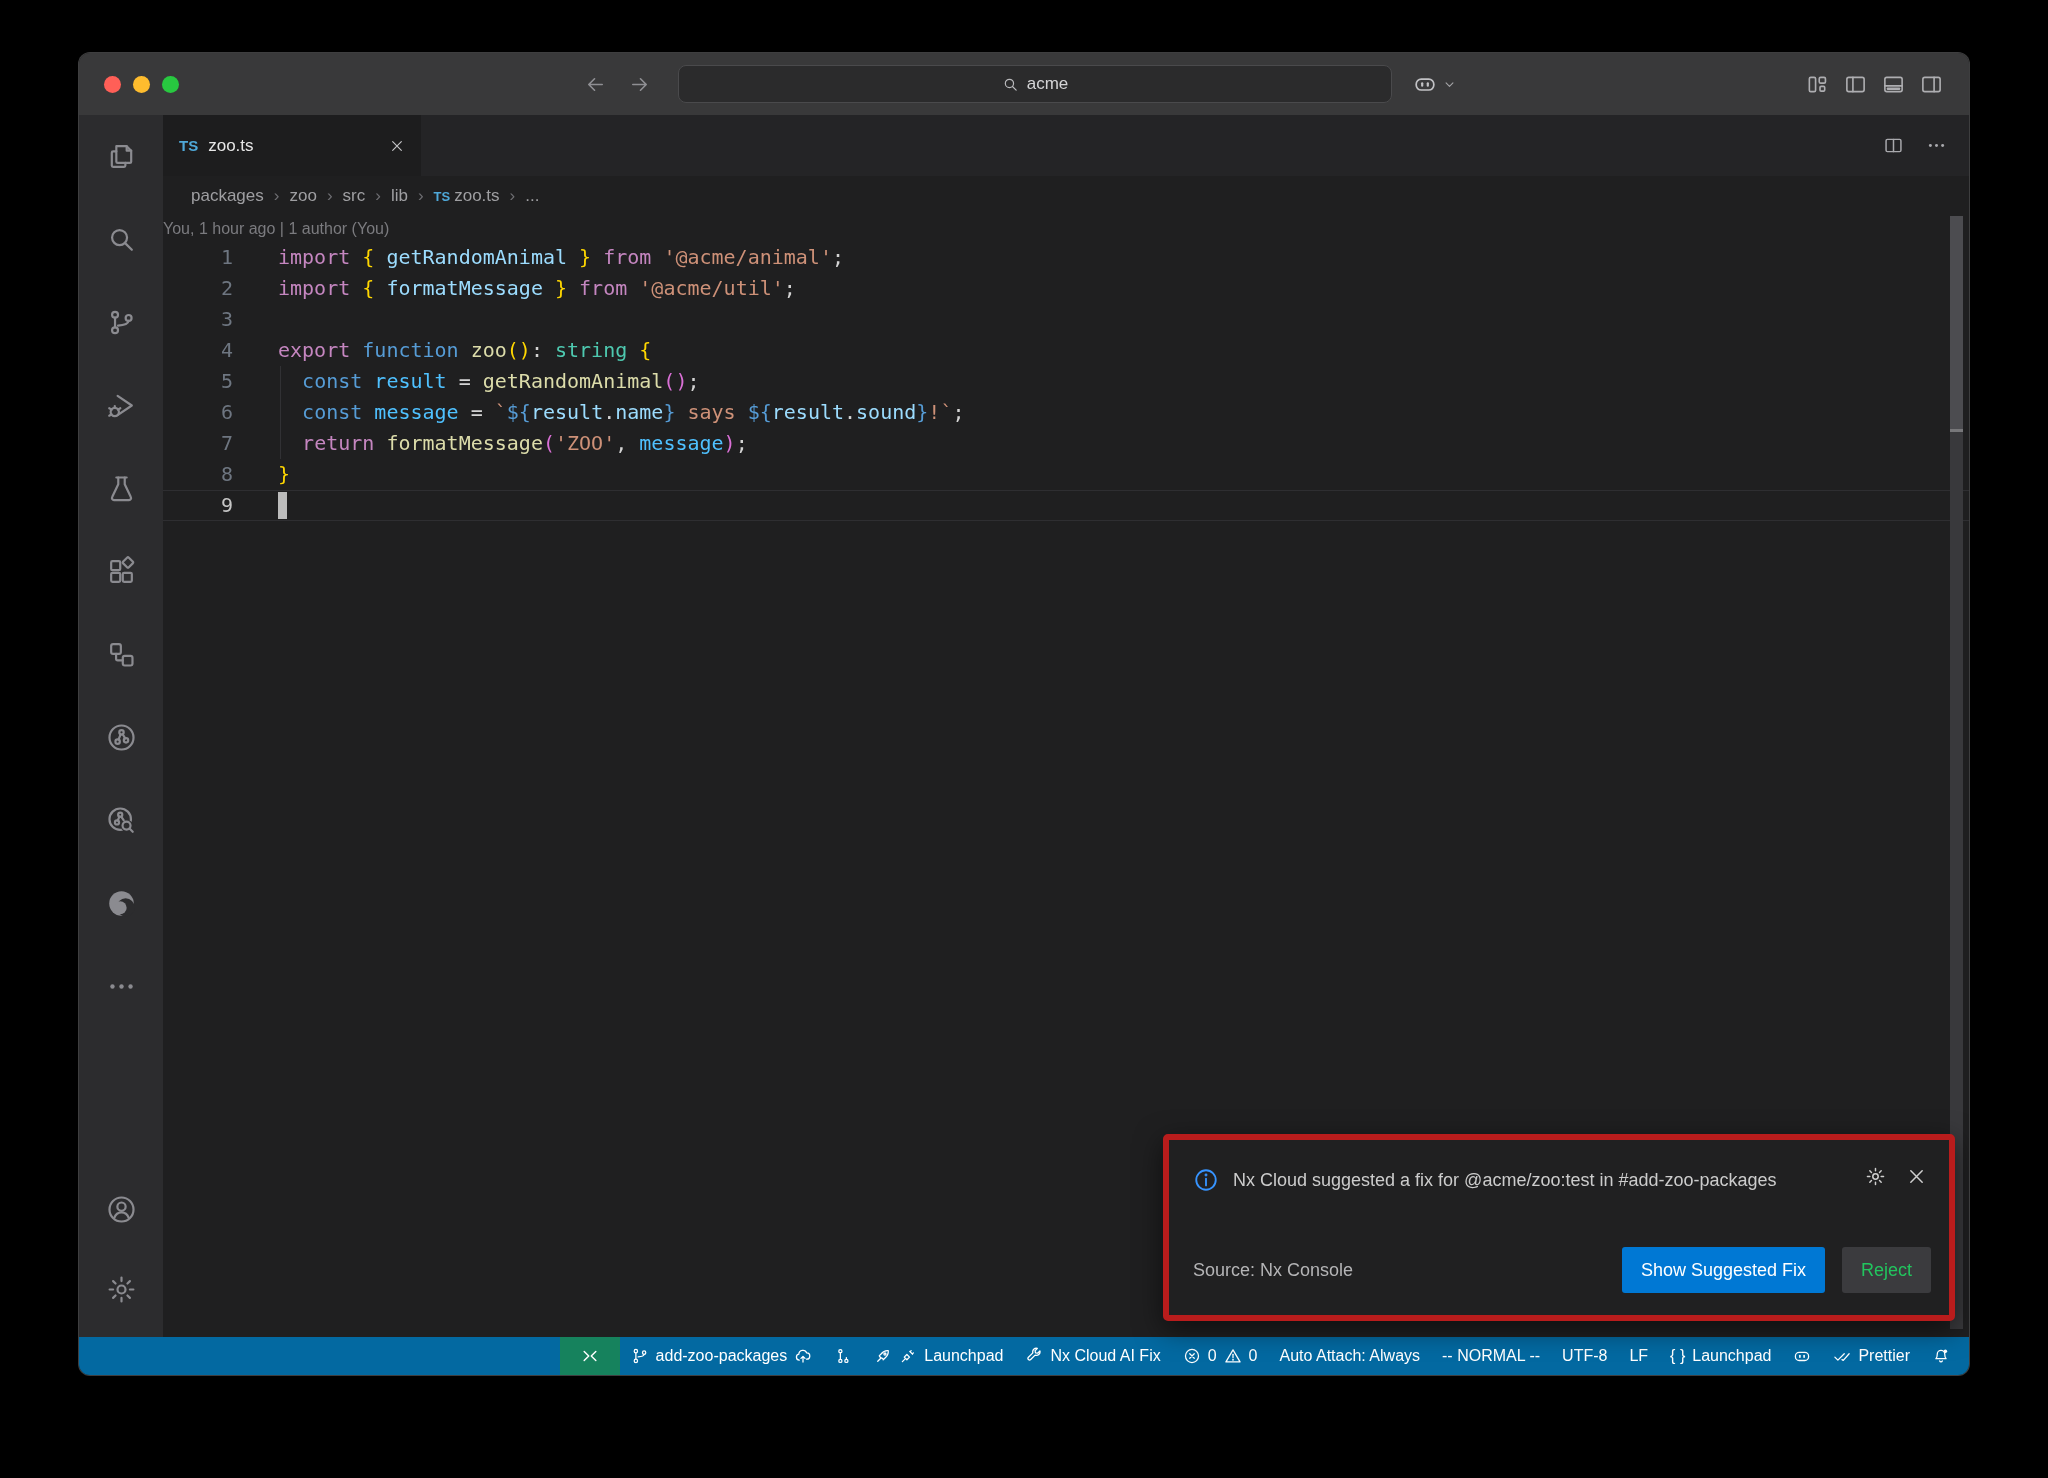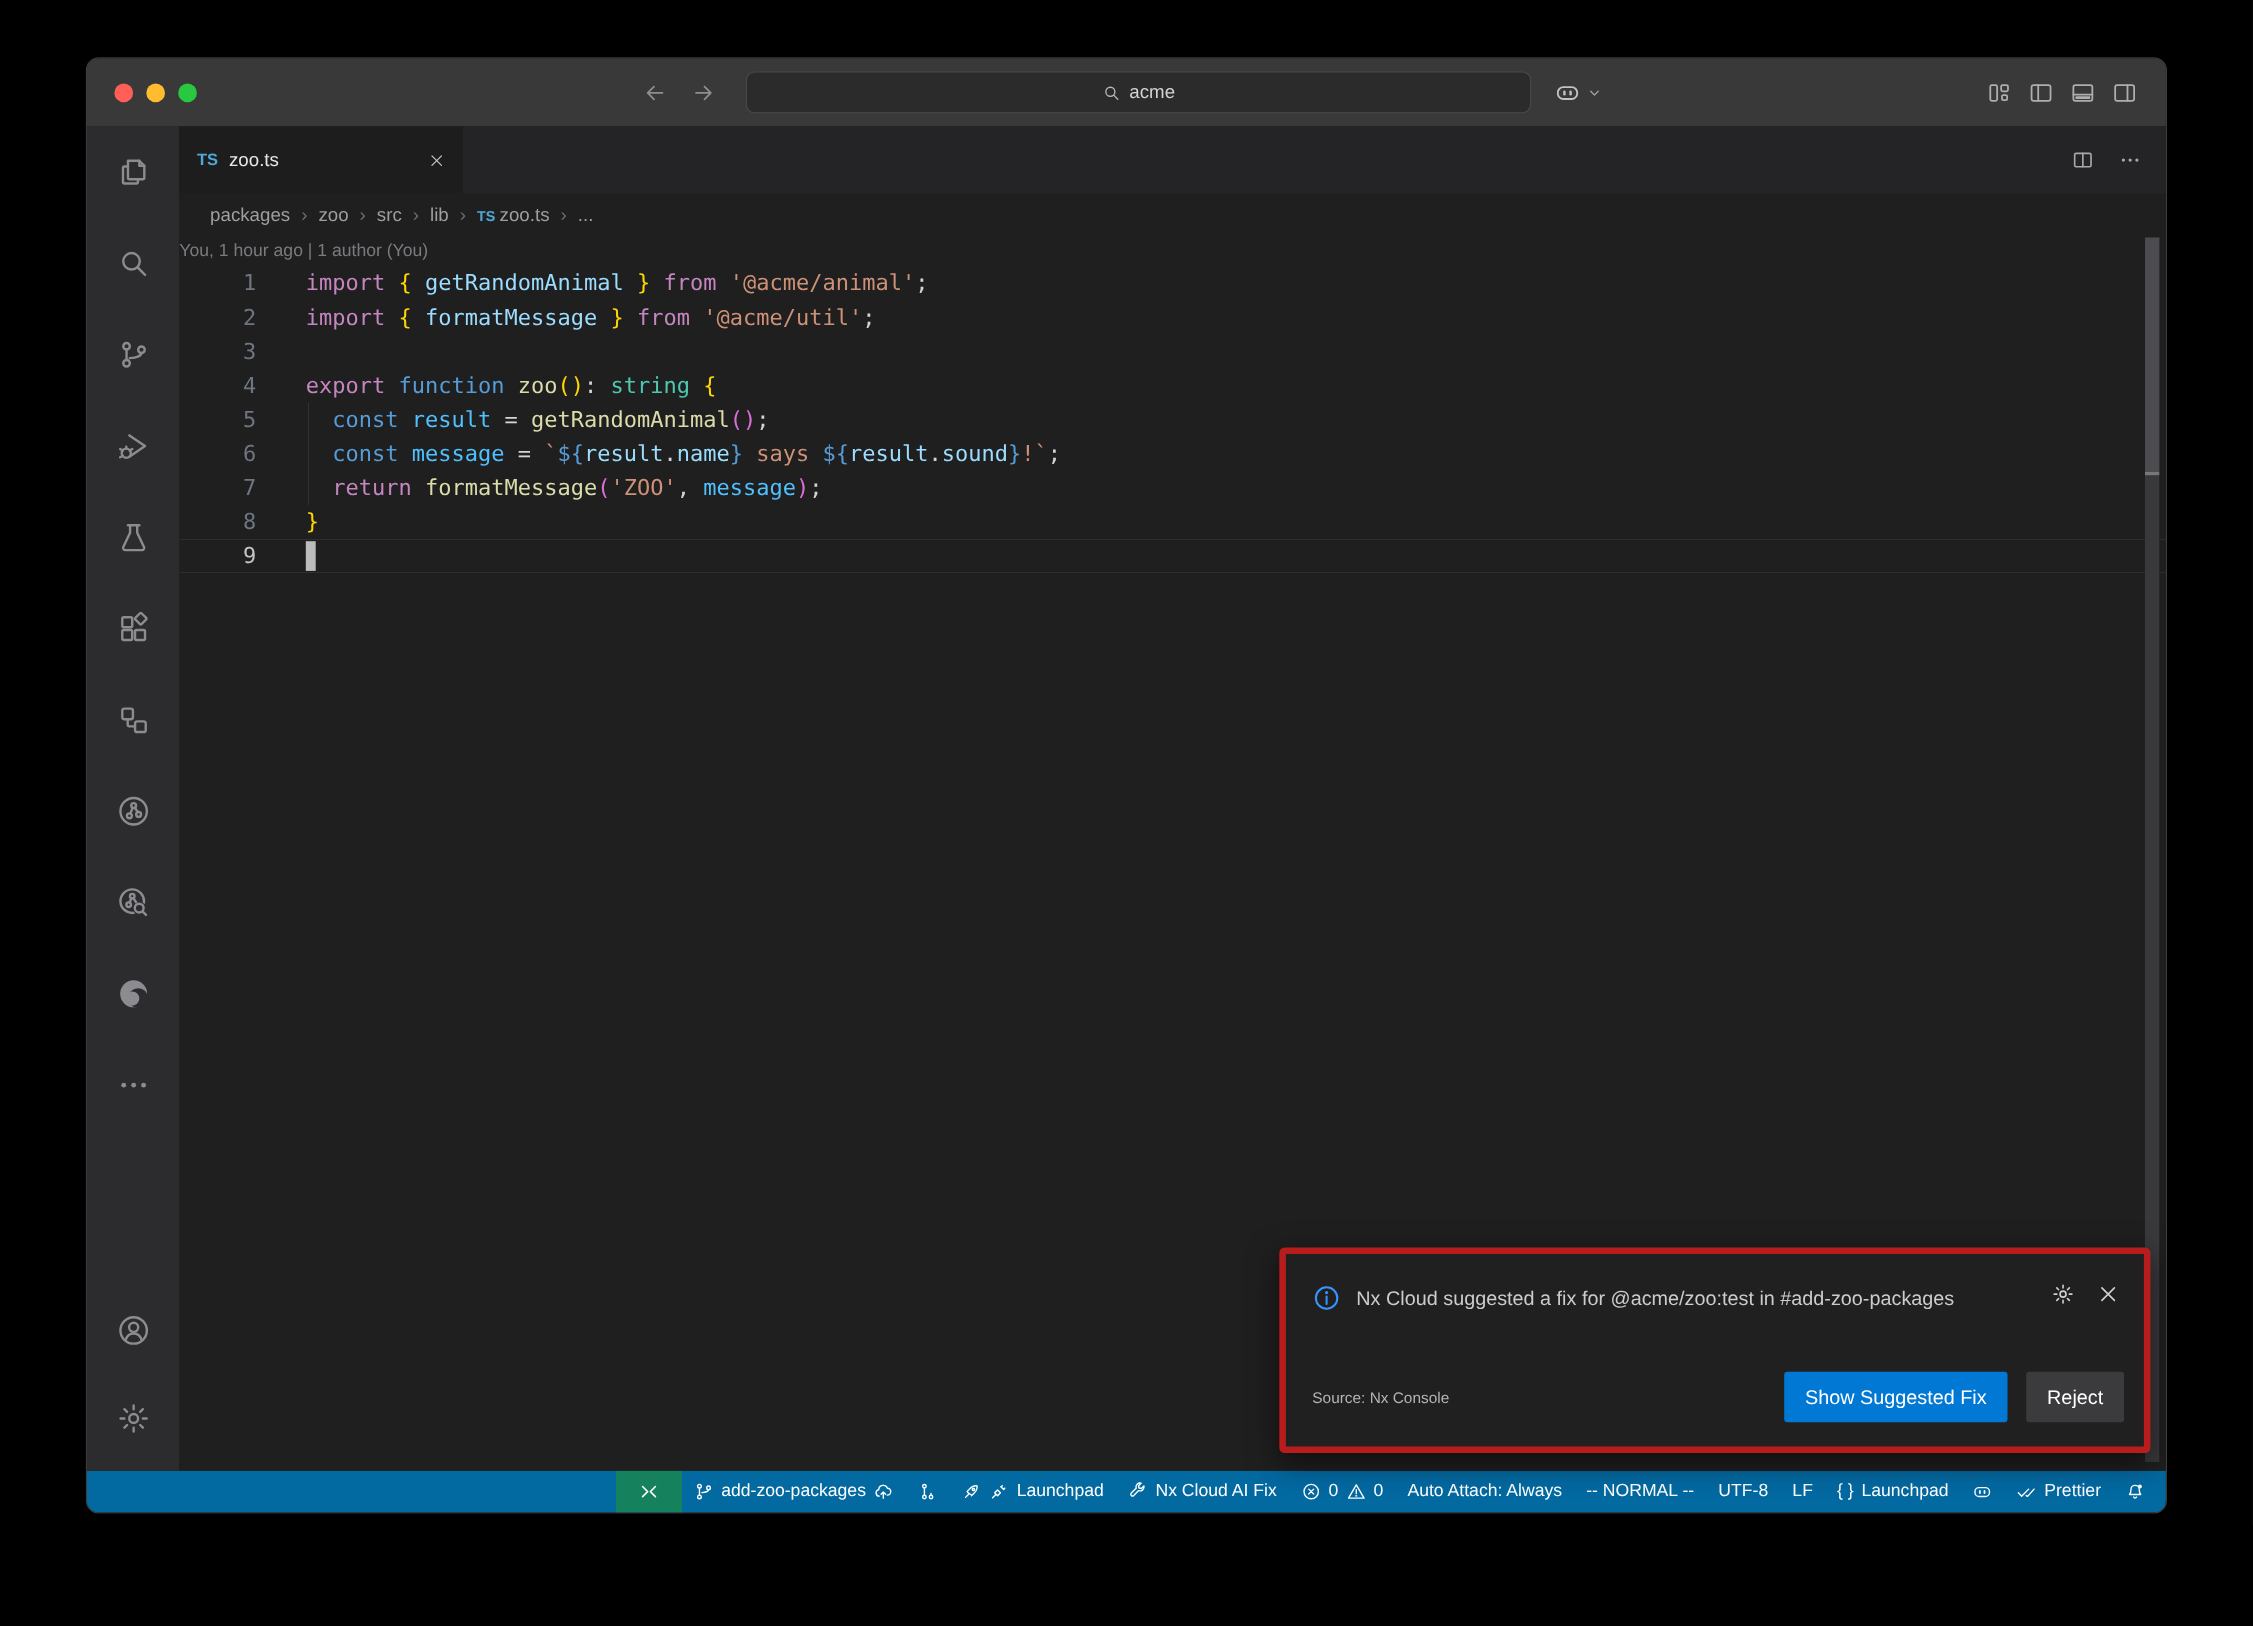--- a/index.html
+++ b/index.html
@@ -83,25 +83,25 @@
     position:absolute;right:14px;bottom:54px;width:792px;height:187px;box-sizing:border-box;
     background:#202021;border:6px solid #b91c1c;border-radius:5px;
     box-shadow:0 8px 28px rgba(0,0,0,.55);
   }
   .notif-top{display:flex;gap:14px;padding:21px 22px 0 24px;}
   .notif-info{font-size:26px;color:#3794FF;margin-top:6px;}
   .notif-msg{width:545px;color:#cccccc;font-size:18px;line-height:38px;}
   .notif-actions{position:absolute;top:26px;right:22px;display:flex;gap:20px;color:#cfcfcf;font-size:21px;}
   .notif-actions .ico{cursor:pointer;}
   .notif-bottom{position:absolute;left:24px;right:18px;bottom:22px;display:flex;align-items:center;justify-content:space-between;}
-  .notif-source{color:#b4b4b6;font-size:14px;}
+  .notif-source{color:#b4b4b6;font-size:18px;}
   .notif-buttons{display:flex;gap:17px;}
   .btn{height:46px;display:flex;align-items:center;padding:0 19px;border-radius:3px;font-size:18px;cursor:pointer;}
   .btn-primary{background:#0078D4;color:#fff;}
-  .btn-secondary{background:#3b3b3e;color:#ffffff;}
+  .btn-secondary{background:#3b3b3e;color:#22c55e;}
 </style>
 </head>
 <body>
 
 <div class="window">
 
   <div class="titlebar">
     <div class="traffic" id="traffic">
         <div class="tl" style="background: rgb(255, 95, 87);"></div>
         <div class="tl" style="background: rgb(254, 188, 46);"></div>

